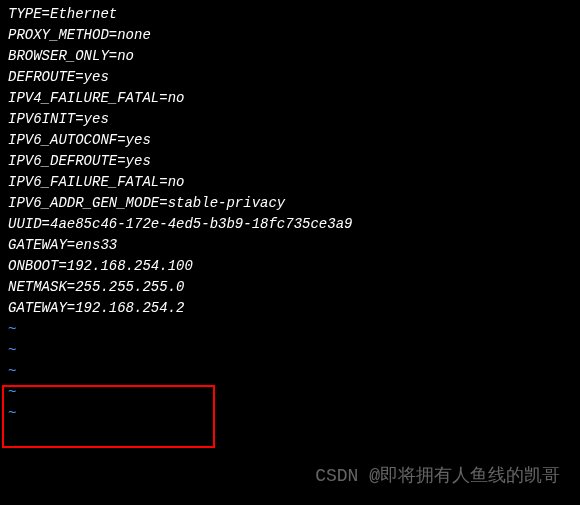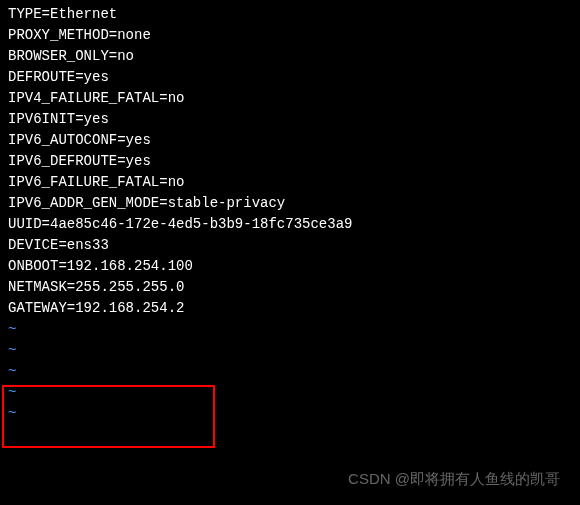--- a/index.html
+++ b/index.html
@@ -15,60 +15,61 @@
       width: 580px;
       height: 505px;
       overflow: hidden;
       position: relative;
       padding: 4px 8px;
       line-height: 1.5;
     }
     .line {
       white-space: pre;
       color: #fff;
+      font-style: italic;
     }
     .tilde {
       color: #5599ff;
       white-space: pre;
     }
     .highlight-box {
       position: absolute;
       border: 2px solid #ff0000;
       pointer-events: none;
     }
     .cursor-char {
       background: #00ff00;
       color: #000;
       display: inline-block;
     }
     .watermark {
       position: absolute;
       bottom: 15px;
       right: 20px;
       color: rgba(200, 200, 200, 0.5);
-      font-family: Liberation Sans, sans-serif;
-      font-size: 15px;
+      font-family: Liberation Mono, monospace;
+      font-size: 18px;
     }
   </style>
 </head>
 <body>
 
 <div>
   <div class="line">TYPE=Ethernet</div>
   <div class="line">PROXY_METHOD=none</div>
   <div class="line">BROWSER_ONLY=no</div>
   <div class="line">DEFROUTE=yes</div>
   <div class="line">IPV4_FAILURE_FATAL=no</div>
   <div class="line">IPV6INIT=yes</div>
   <div class="line">IPV6_AUTOCONF=yes</div>
   <div class="line">IPV6_DEFROUTE=yes</div>
   <div class="line">IPV6_FAILURE_FATAL=no</div>
   <div class="line">IPV6_ADDR_GEN_MODE=stable-privacy</div>
   <div class="line">UUID=4ae85c46-172e-4ed5-b3b9-18fc735ce3a9</div>
-  <div class="line">DEVICE=ens33</div>
+  <div class="line">GATEWAY=ens33</div>
   <div class="line">ONBOOT=192.168.254.100</div>
   <div class="line">NETMASK=255.255.255.0</div>
   <div class="line">GATEWAY=192.168.254.2</div>
   <div class="tilde">~</div>
   <div class="tilde">~</div>
   <div class="tilde"></div>
   <div class="tilde">~</div>
   <div class="tilde">~</div>
   <div class="tilde">~</div>
 

